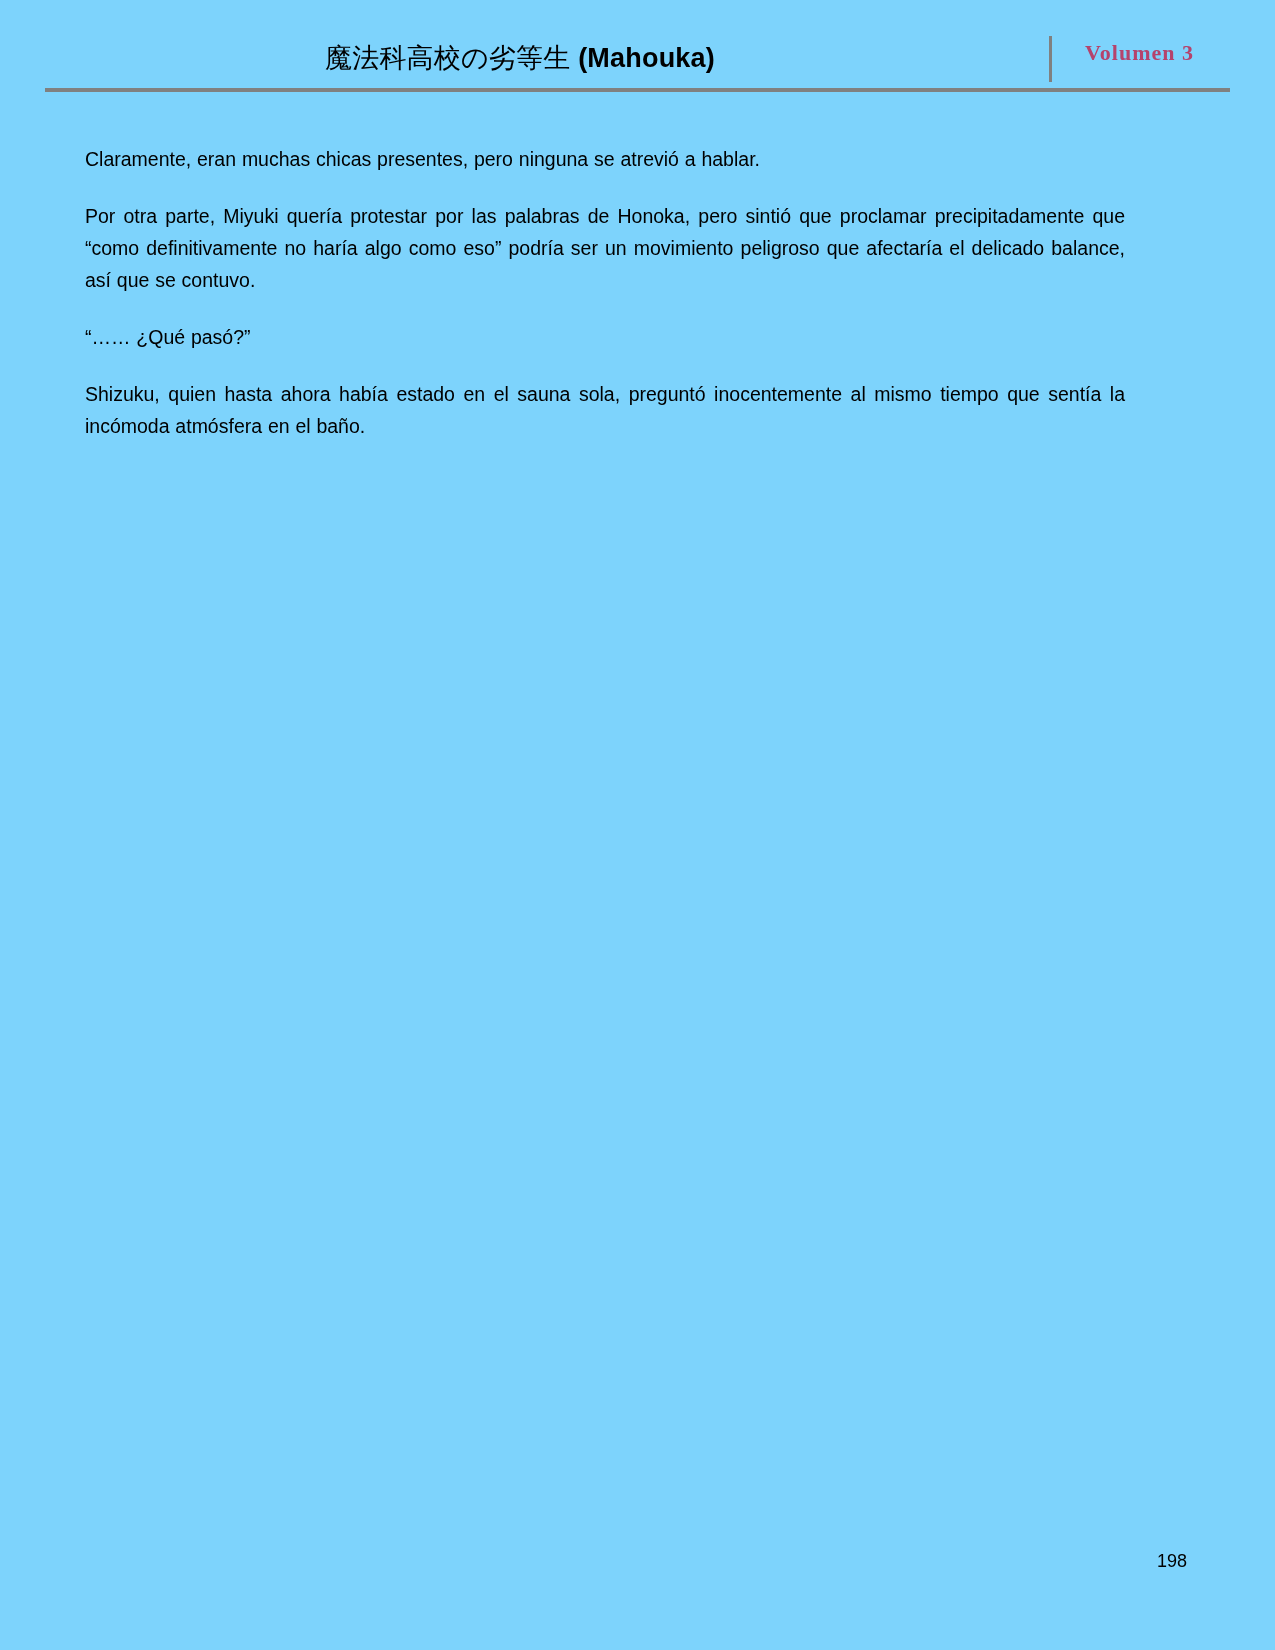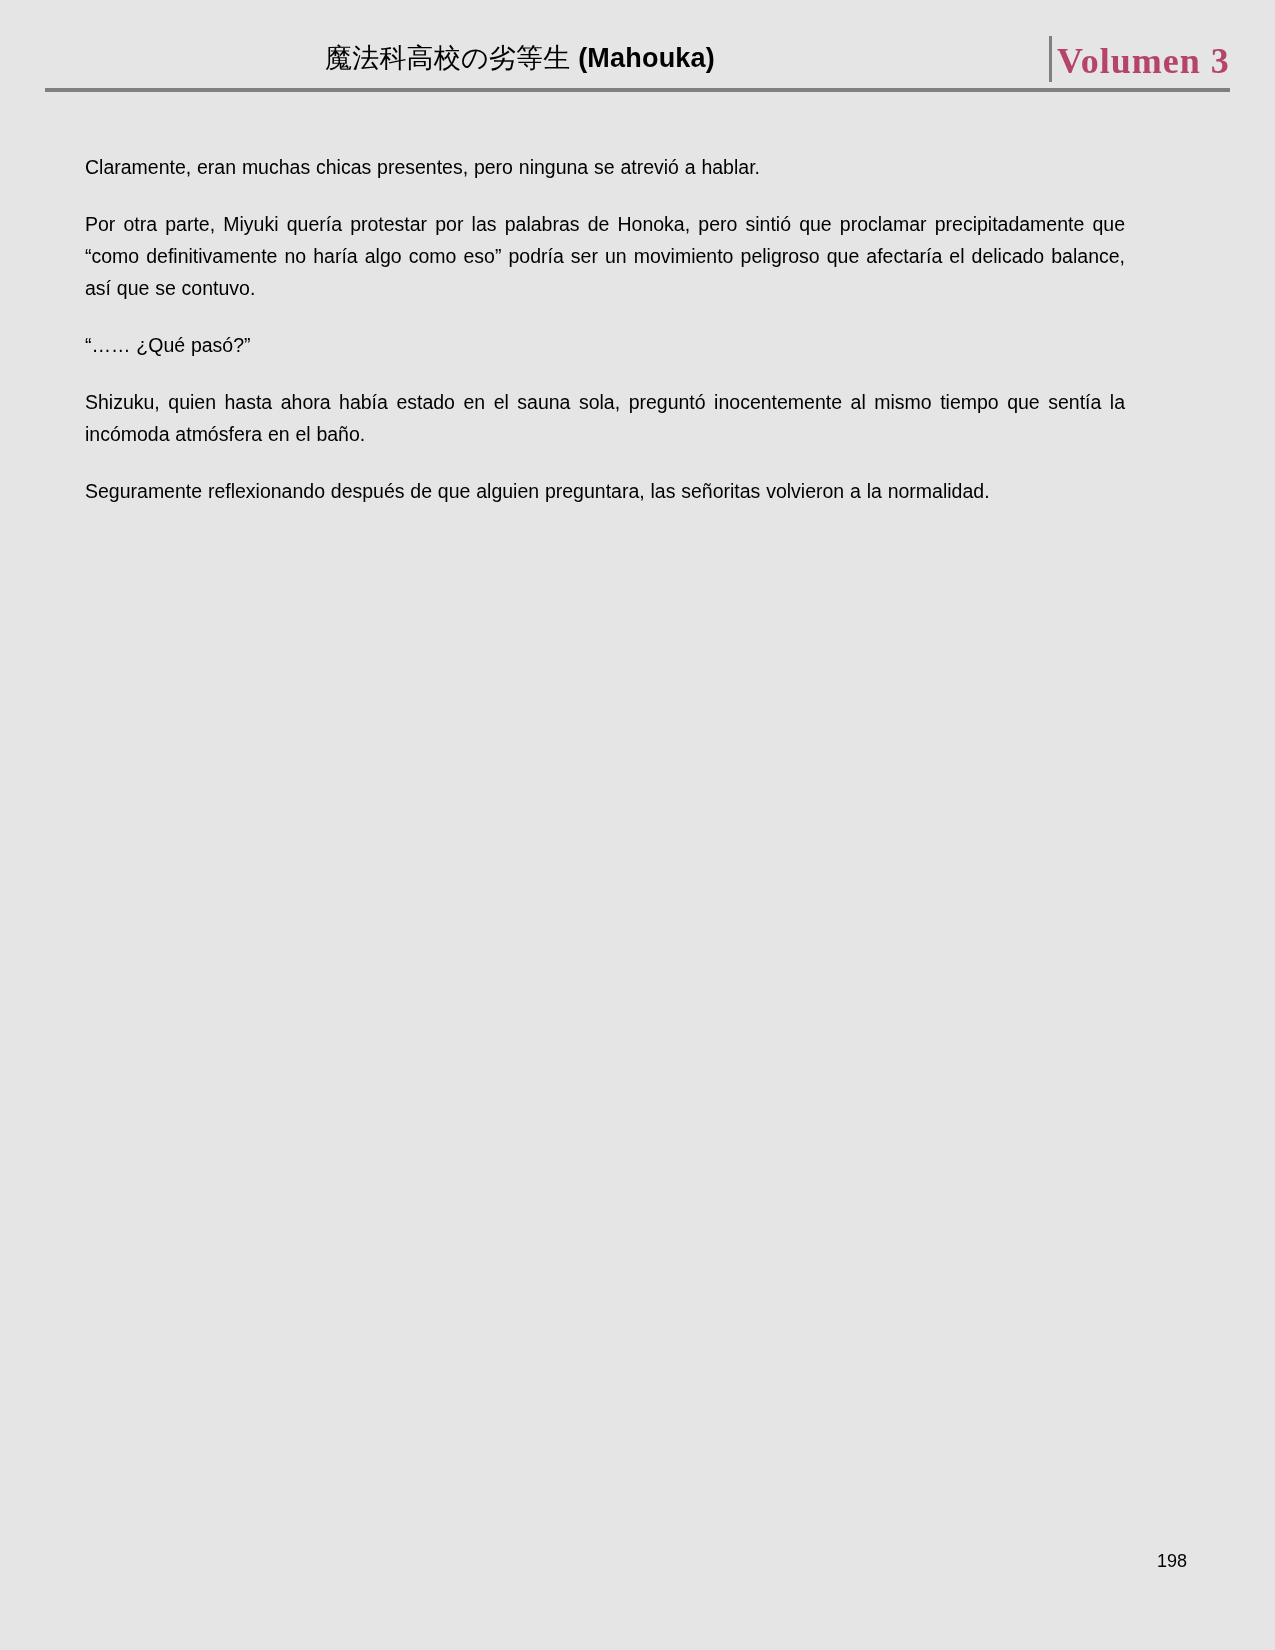--- a/index.html
+++ b/index.html
@@ -4,21 +4,21 @@
 <style>
   html, body {
     margin: 0;
     padding: 0;
     background: #ffffff;
   }
   .page {
     position: relative;
     width: 1275px;
     height: 1650px;
-    background: #e5e5e5;
+    background: #7dd3fc;
     font-family: "Liberation Sans", sans-serif;
     box-sizing: border-box;
     overflow: hidden;
     text-decoration: underline;
   }
 
   
   .header {
     position: absolute;
     top: 28px;
@@ -55,21 +55,21 @@
     height: 46px;
     background: #808080;
   }
   .header-volume {
     position: absolute;
     right: 8px;
     top: 12px;
     width: 165px;
     text-align: center;
     font-family: "Liberation Serif", serif;
-    font-size: 36px;
+    font-size: 22px;
     font-weight: bold;
     color: #b5436c;
     letter-spacing: 1px;
     white-space: nowrap;
   }
   .header-rule {
     position: absolute;
     left: 45px;
     right: 45px;
     top: 88px;
@@ -82,21 +82,21 @@
     position: absolute;
     left: 85px;
     top: 143px;
     width: 1040px;
   }
   .para {
     font-size: 19.5px;
     line-height: 32px;
     color: #000000;
     text-align: justify;
-    margin: 8px 0 25px 0;
+    margin: 0 0 25px 0;
     word-spacing: 0.4px;
   }
   .para:last-child { margin-bottom: 0; }
 
   
   .footer-page-number {
     position: absolute;
     right: 88px;
     bottom: 78px;
     font-size: 18px;
@@ -117,18 +117,17 @@
       <div class="header-volume">Volumen 3</div>
     </div>
   </div>
   <div class="header-rule"></div>
 
   <div class="content">
     <p class="para">Claramente, eran muchas chicas presentes, pero ninguna se atrevió a hablar.</p>
     <p class="para">Por otra parte, Miyuki quería protestar por las palabras de Honoka, pero sintió que proclamar precipitadamente que “como definitivamente no haría algo como eso” podría ser un movimiento peligroso que afectaría el delicado balance, así que se contuvo.</p>
     <p class="para">“…… ¿Qué pasó?”</p>
     <p class="para">Shizuku, quien hasta ahora había estado en el sauna sola, preguntó inocentemente al mismo tiempo que sentía la incómoda atmósfera en el baño.</p>
-    <p class="para">Seguramente reflexionando después de que alguien preguntara, las señoritas volvieron a la normalidad.</p>
   </div>
 
   <div class="footer-page-number">198</div>
 
 </div>
 
 </body></html>

